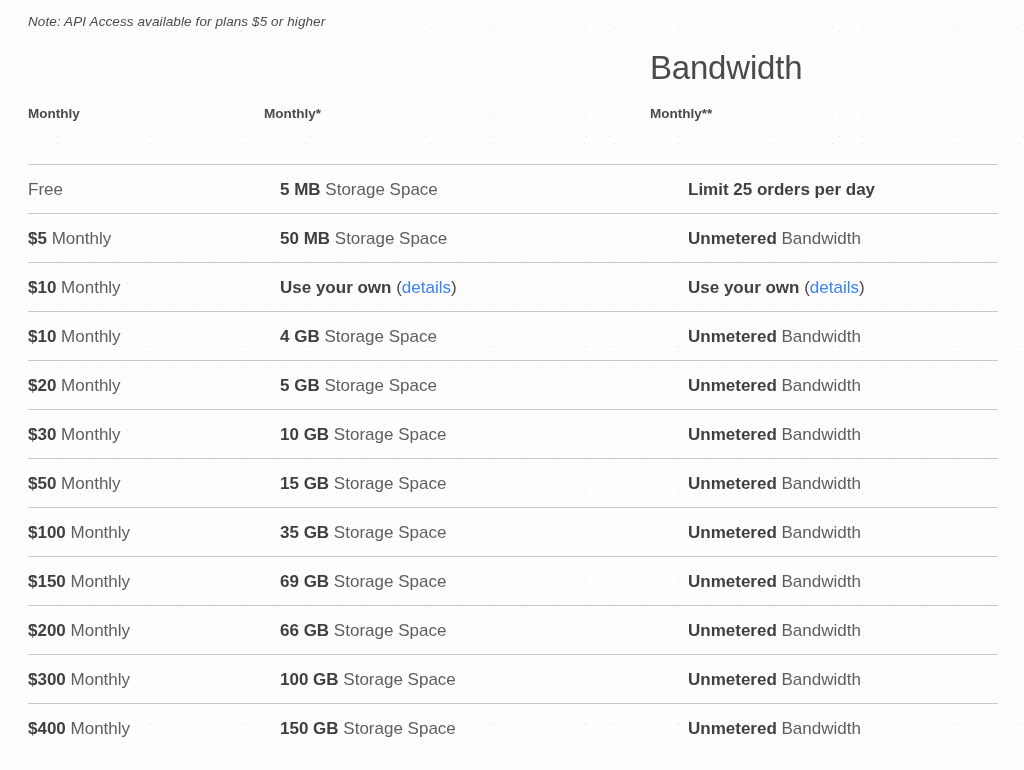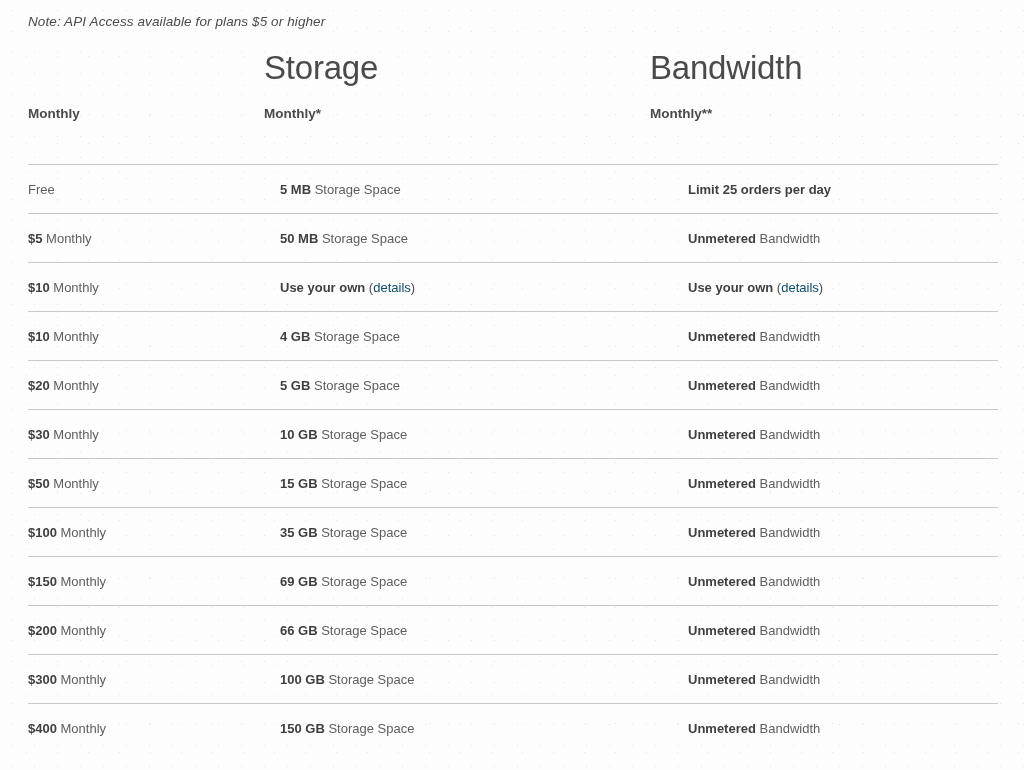--- a/index.html
+++ b/index.html
@@ -82,55 +82,54 @@
     border-top: 1px solid #c8c8c8;
     box-sizing: border-box;
   }
   .row:last-child {
     border-bottom: none;
   }
 
   .cell {
     position: absolute;
     top: 16px;
-    font-size: 13px;
+    font-size: 17px;
     line-height: 18px;
     white-space: nowrap;
   }
   .cell-pricing   { left: 0px;   }
   .cell-storage   { left: 252px; }
   .cell-bandwidth { left: 622px; padding-left: 38px; }
 
   .strong {
     font-weight: bold;
     color: #3f3f3f;
   }
   .regular {
     font-weight: normal;
     color: #5e5e5e;
   }
   .paren {
     font-weight: normal;
     color: #4a4a4a;
   }
   .link {
-    color: #0c4a6e;
+    color: #3b82f6;
     text-decoration: none;
     font-weight: normal;
     cursor: pointer;
   }
 </style>
 </head>
 <body>
 
 <div class="page">
 
   <div class="note">Note: API Access available for plans $5 or higher</div>
 
-  <div class="heading col-storage">Storage</div>
   <div class="heading col-bandwidth">Bandwidth</div>
 
   <div class="subheading col-pricing">Monthly</div>
   <div class="subheading col-storage">Monthly*</div>
   <div class="subheading col-bandwidth">Monthly**</div>
 
   <div class="table" id="pricing-table">
       <div class="row">
         <div class="cell cell-pricing"><span class="regular">Free</span></div>
         <div class="cell cell-storage"><span class="strong">5 MB</span><span class="regular"> Storage Space</span></div>

